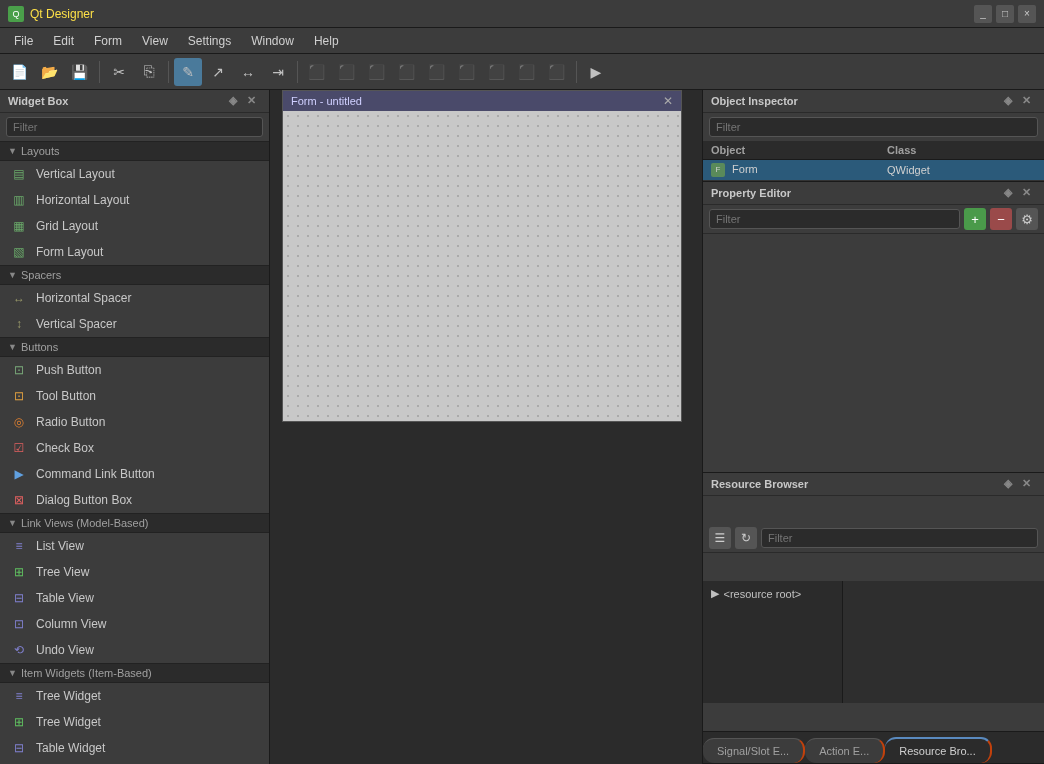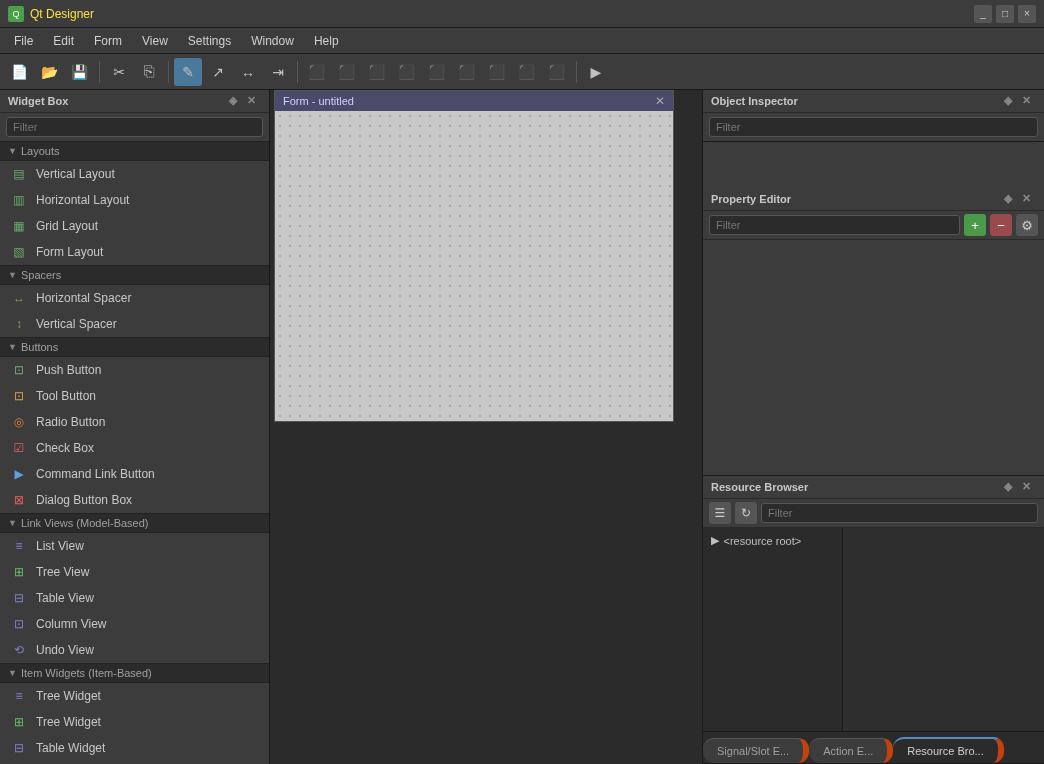--- a/index.html
+++ b/index.html
@@ -144,21 +144,21 @@
     .canvas-area {
       flex: 1;
       background: #2b2b2b;
       display: flex;
       flex-direction: column;
       overflow: hidden;
       position: relative;
     }
     .form-window {
       position: absolute;
-      top: 0; left: 4px;
+      top: 0; left: 12px;
       width: 400px;
       background: #3c3c3c;
       border: 1px solid #555;
     }
     .form-titlebar {
       background: #4a4a6a;
       padding: 3px 8px;
       display: flex;
       align-items: center;
       justify-content: space-between;
@@ -181,22 +181,22 @@
       display: flex;
       flex-direction: column;
       overflow: hidden;
     }
     .right-panel {
       display: flex;
       flex-direction: column;
       border-bottom: 1px solid #1a1a1a;
     }
     .right-panel.object-inspector { flex: 0 0 auto; }
-    .right-panel.property-editor { flex: 1; margin-top: 46px; }
-    .right-panel.resource-browser { flex: 1; }
+    .right-panel.property-editor { flex: 1; }
+    .right-panel.resource-browser { flex: 1; gap: 28px; }
     
     .obj-inspector-content {
       flex: 1;
       overflow: hidden;
     }
     .oi-table {
       width: 100%;
       border-collapse: collapse;
     }
     .oi-table th {
@@ -327,21 +327,21 @@
       align-items: flex-end;
       border-top: 1px solid #1a1a1a;
       flex-shrink: 0;
     }
     .bottom-tab {
       padding: 6px 14px;
       background: #3c3c3c;
       color: #a0a0a0;
       font-size: 11px;
       cursor: pointer;
-      border-right: 6px solid #c2410c;
+      border-right: 2px solid #c2410c;
       border-top: 1px solid #555;
       white-space: nowrap;
       border-radius: 11px;
     }
     .bottom-tab.active { background: #2b2b2b; color: #d0d0d0; border-top: 2px solid #5a8abf; }
     
     .icon-layout-v { color: #6aaa6a; }
     .icon-layout-h { color: #6aaa6a; }
     .icon-spacer { color: #9a9a6a; }
     .icon-btn-ok { color: #7aaa7a; }
@@ -542,20 +542,39 @@
 
     <div class="right-panel object-inspector">
       <div class="panel-header">
         <span>Object Inspector</span>
         <div class="panel-header-icons">
           <span class="panel-header-icon">◈</span>
           <span class="panel-header-icon">✕</span>
         </div>
       </div>
       <input class="filter-input" placeholder="Filter" style="">
+      <div class="obj-inspector-content">
+        <table class="oi-table">
+          <thead>
+            <tr>
+              <th>Object</th>
+              <th>Class</th>
+            </tr>
+          </thead>
+          <tbody>
+            <tr class="oi-row-selected">
+              <td>
+                <span class="oi-icon">F</span>
+                <span>Form</span>
+              </td>
+              <td>QWidget</td>
+            </tr>
+          </tbody>
+        </table>
+      </div>
     </div>
 
     <div class="right-panel property-editor">
       <div class="panel-header">
         <span>Property Editor</span>
         <div class="panel-header-icons">
           <span class="panel-header-icon">◈</span>
           <span class="panel-header-icon">✕</span>
         </div>
       </div>

